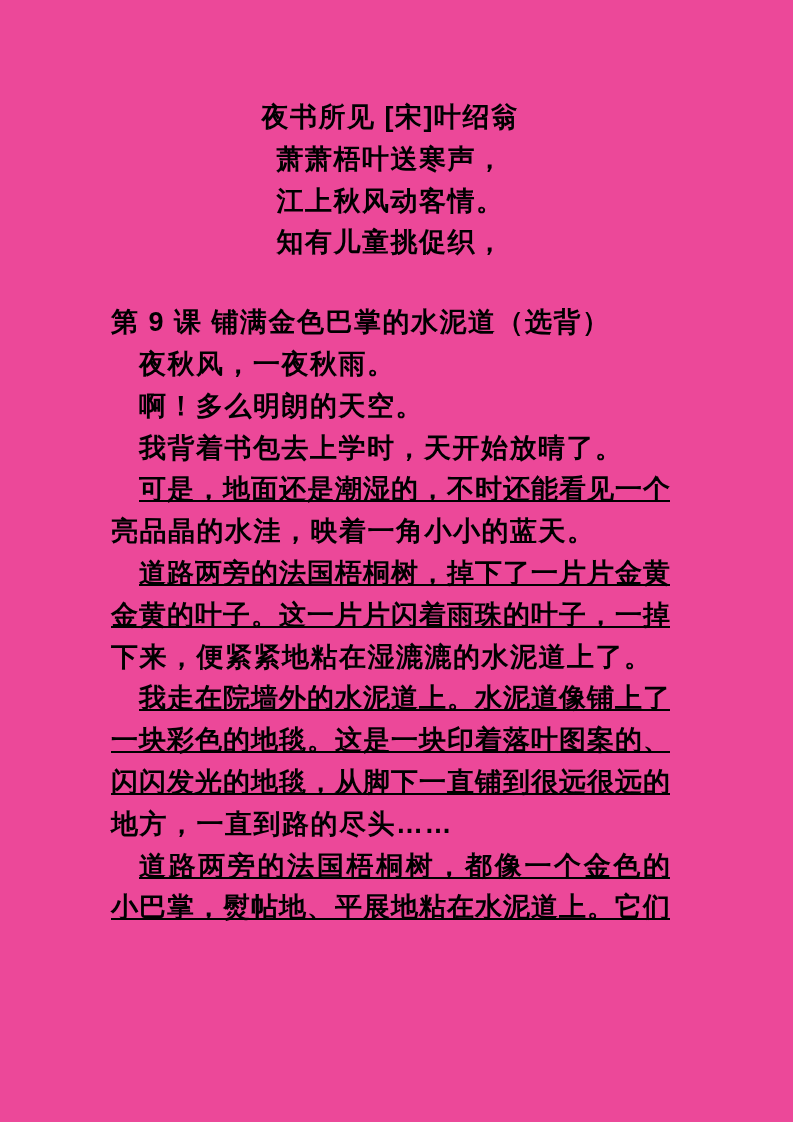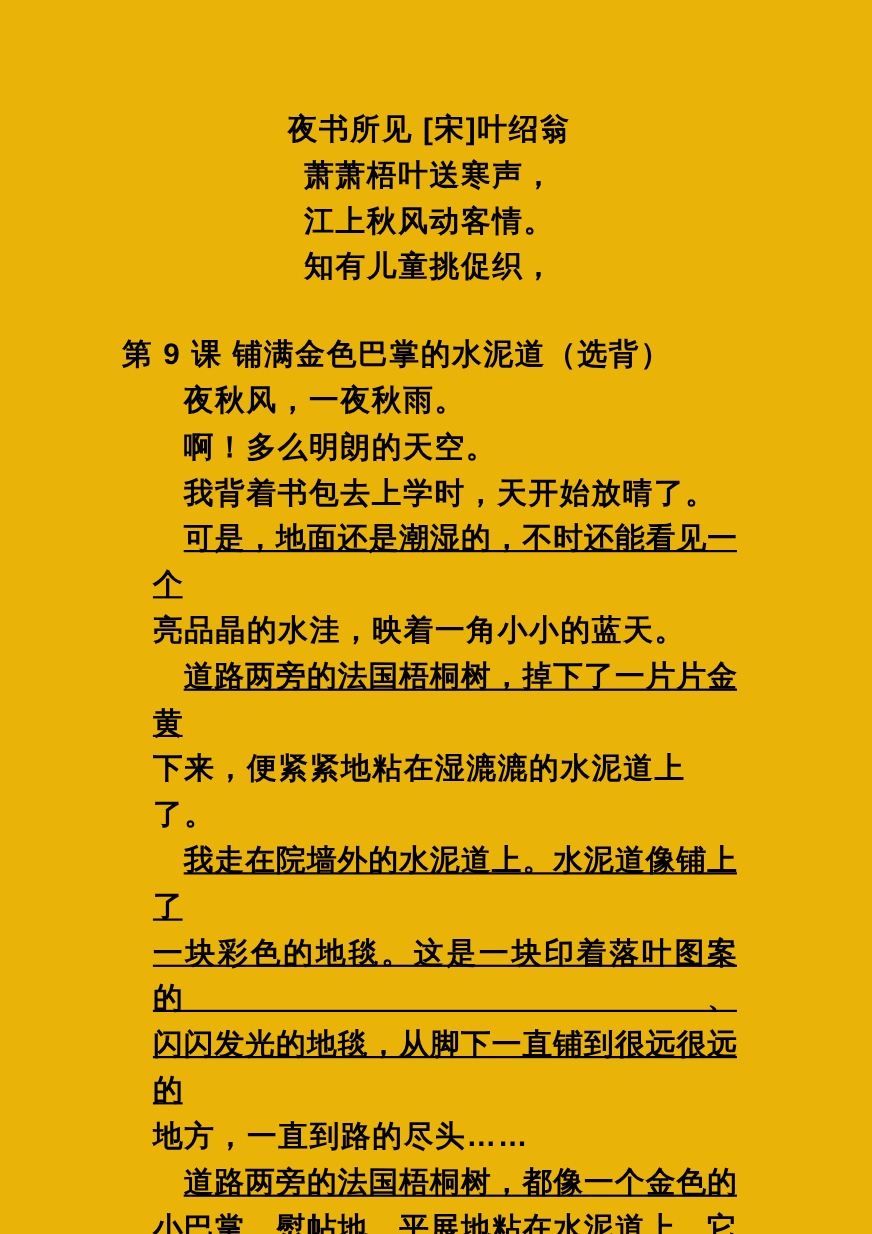--- a/index.html
+++ b/index.html
@@ -4,21 +4,21 @@
 <style>
   html, body {
     margin: 0;
     padding: 0;
     background: #ffffff;
   }
   .page {
     position: relative;
     width: 793px;
     height: 1122px;
-    background: #eab308;
+    background: #ec4899;
     color: #000000;
     overflow: hidden;
     font-family: "Liberation Sans", sans-serif;
     font-weight: 700;
   }
   .content {
     position: absolute;
     left: 111px;
     top: 97px;
     width: 559px;
@@ -26,21 +26,21 @@
     line-height: 41.8px;
   }
   .poem { text-align: center; }
   .poem-line {
     letter-spacing: 1.5px;
     text-align: center;
   }
   .poem-title { letter-spacing: 1.5px; }
   .lesson { margin-top: 38px; }
   .lesson-heading { letter-spacing: 1.5px; }
-  .body-line { text-align: left; margin-left: 28px; }
+  .body-line { text-align: left; }
   .body-line.indent { text-indent: 28px; }
   .body-line.final { letter-spacing: 1.5px; }
   .body-line.stretch {
     letter-spacing: 0;
     text-align: justify;
     text-align-last: justify;
     text-decoration: underline;
   }
 </style>
 </head>
@@ -69,20 +69,21 @@
           </div>
           <div class="paragraph">
             <div class="body-line indent final">我背着书包去上学时，天开始放晴了。</div>
           </div>
           <div class="paragraph">
             <div class="body-line indent stretch">可是，地面还是潮湿的，不时还能看见一个</div>
             <div class="body-line final">亮品晶的水洼，映着一角小小的蓝天。</div>
           </div>
           <div class="paragraph">
             <div class="body-line indent stretch">道路两旁的法国梧桐树，掉下了一片片金黄</div>
+            <div class="body-line stretch">金黄的叶子。这一片片闪着雨珠的叶子，一掉</div>
             <div class="body-line final">下来，便紧紧地粘在湿漉漉的水泥道上了。</div>
           </div>
           <div class="paragraph">
             <div class="body-line indent stretch">我走在院墙外的水泥道上。水泥道像铺上了</div>
             <div class="body-line stretch">一块彩色的地毯。这是一块印着落叶图案的、</div>
             <div class="body-line stretch">闪闪发光的地毯，从脚下一直铺到很远很远的</div>
             <div class="body-line final">地方，一直到路的尽头……</div>
           </div>
           <div class="paragraph">
             <div class="body-line indent stretch">道路两旁的法国梧桐树，都像一个金色的</div>

